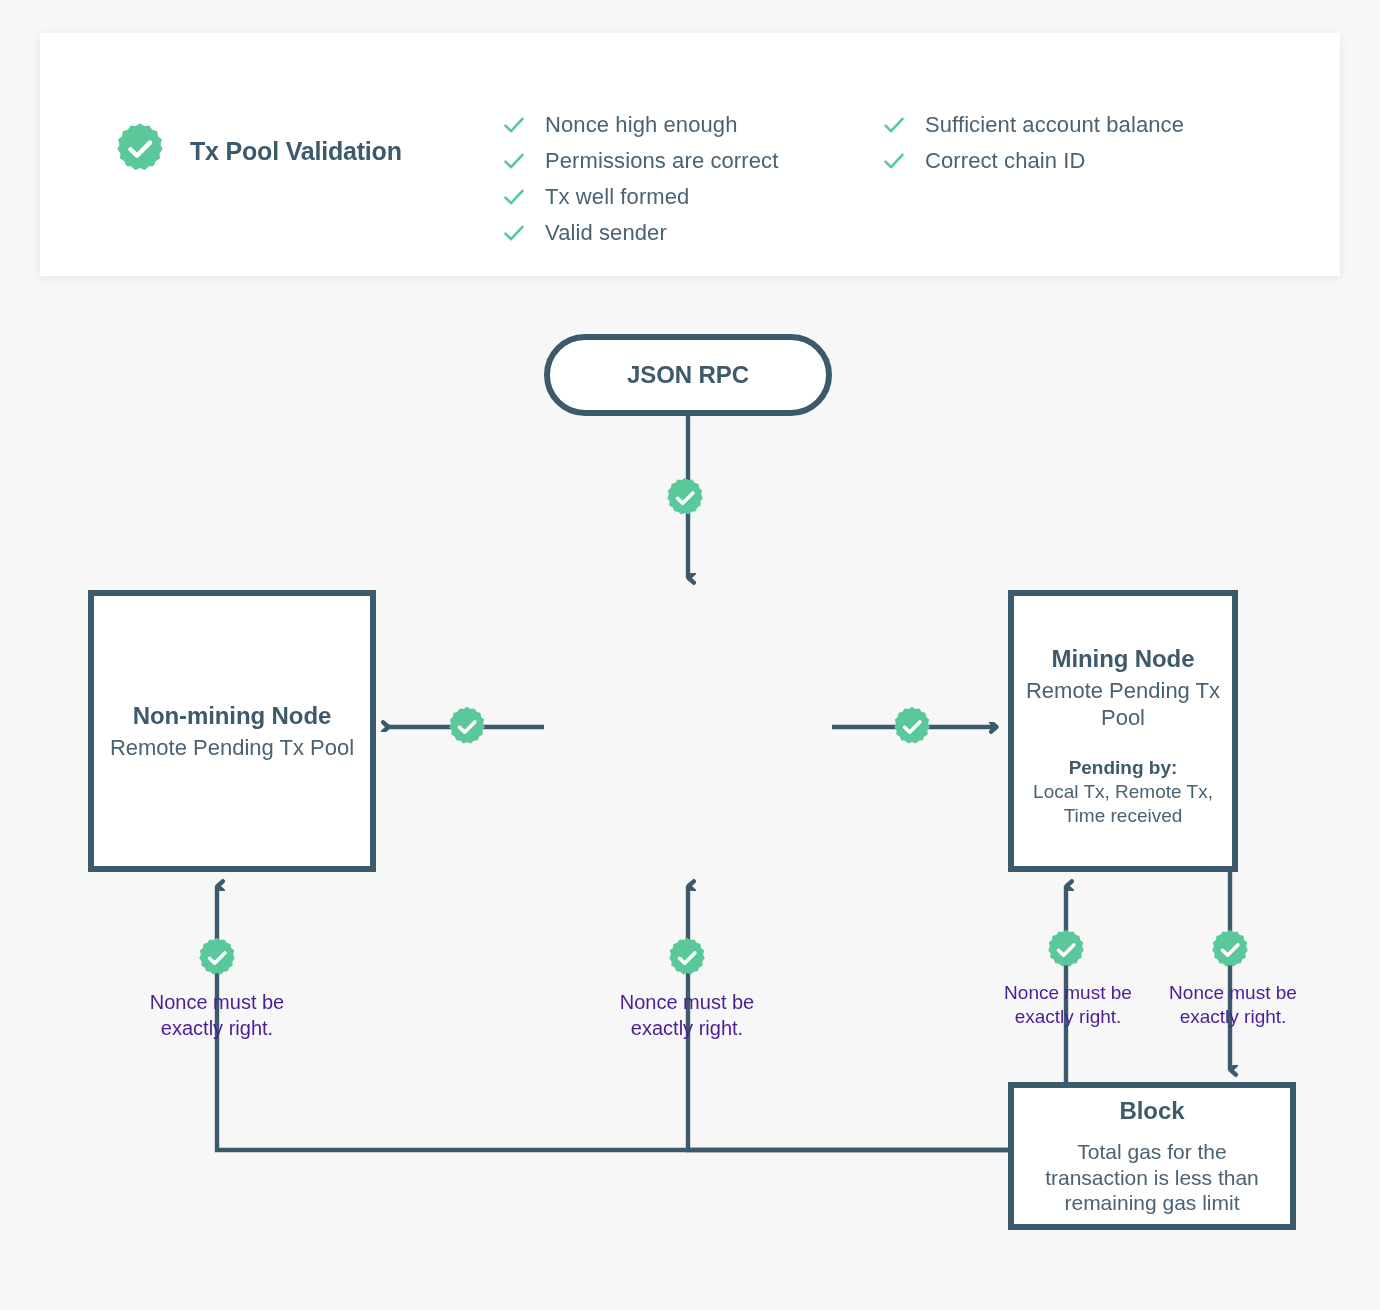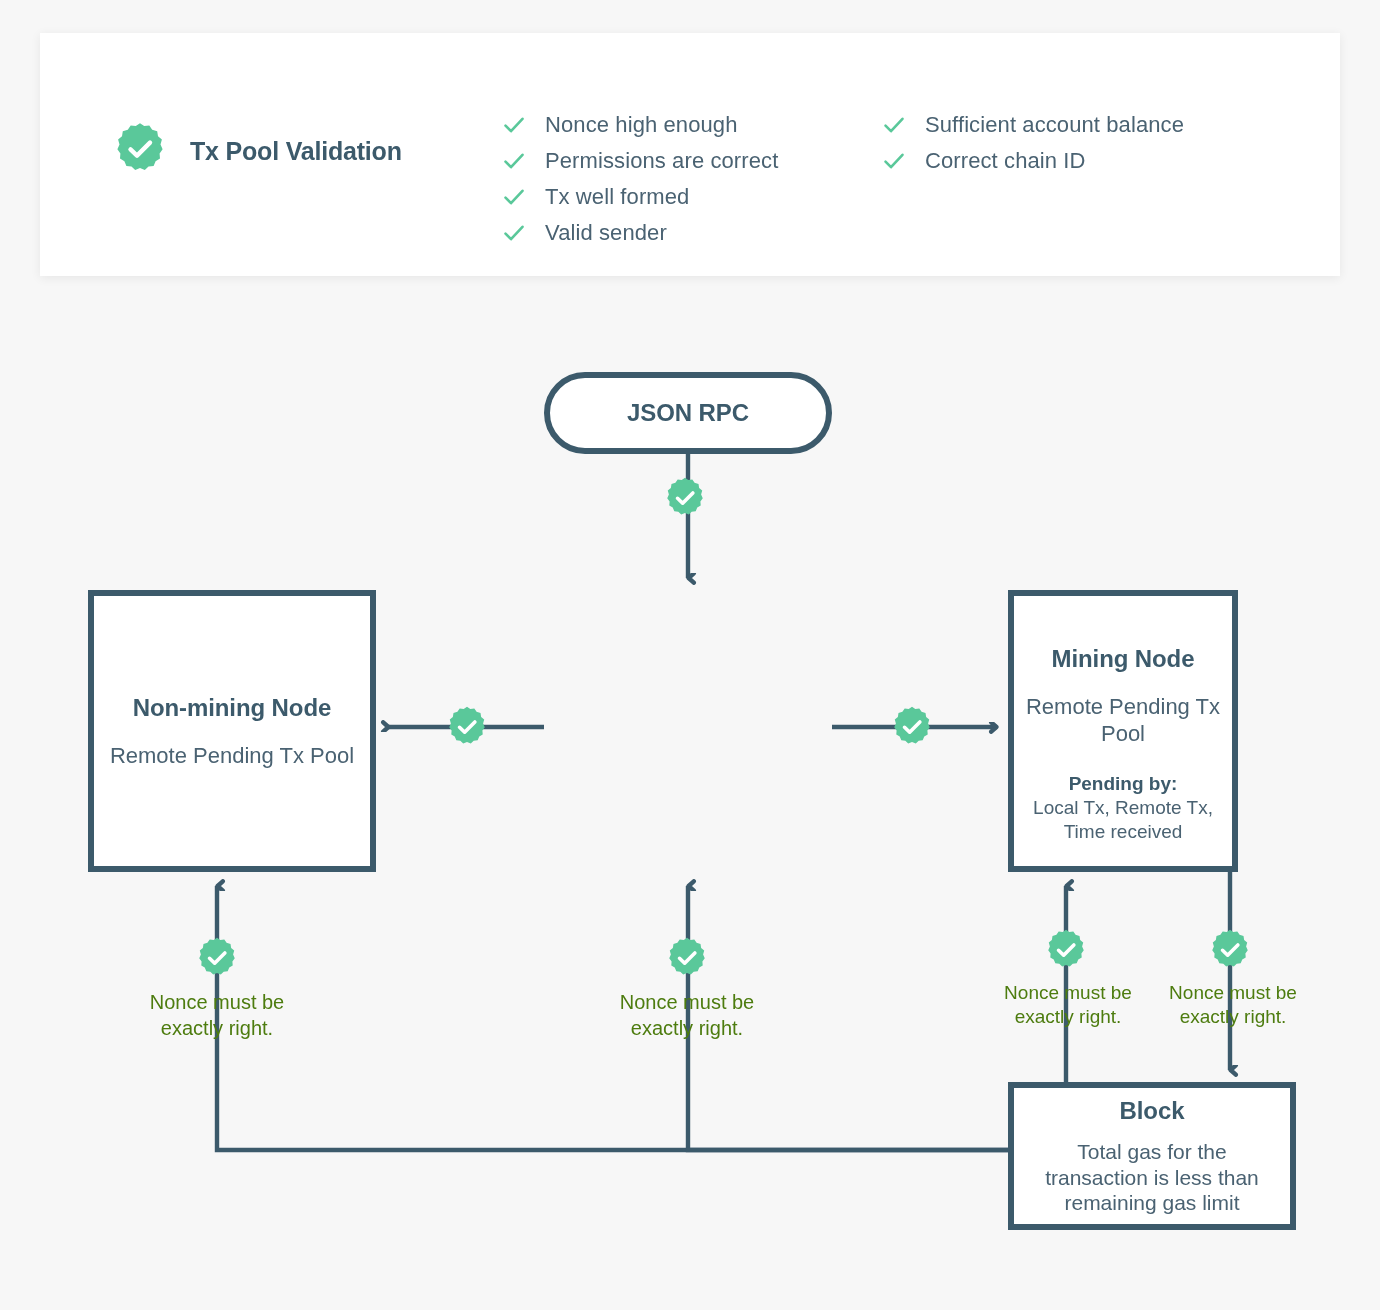--- a/index.html
+++ b/index.html
@@ -98,34 +98,33 @@
     align-items: center;
     justify-content: center;
     text-align: center;
   }
   #node-jsonrpc {
     left: 544px;
     top: 334px;
     width: 288px;
     height: 82px;
     border-radius: 44px;
-    margin-top: 38px;
   }
   .node-title {
     font-size: 24px;
     font-weight: bold;
     color: #3c5a6b;
     letter-spacing: -0.1px;
     line-height: 1.25;
   }
   .node-sub {
     font-size: 22px;
     color: #4a6272;
     line-height: 1.22;
-    margin-top: 20px;
+    margin-top: 4px;
   }
   .node-sub-head {
     font-size: 19px;
     font-weight: bold;
     color: #3c5a6b;
     margin-top: 24px;
     line-height: 1.3;
   }
   .node-sub-small {
     font-size: 19px;
@@ -154,21 +153,21 @@
   .badge-right    { left: 890px;  top: 705px; }
   .badge-b1       { left: 195px;  top: 936px; }
   .badge-b2       { left: 665px;  top: 936px; }
   .badge-b3       { left: 1044px; top: 928px; }
   .badge-b4       { left: 1208px; top: 928px; }
 
   
   .edge-caption {
     position: absolute;
     font-size: 20px;
-    color: #4d7c0f;
+    color: #4c1d95;
     line-height: 1.28;
     text-align: center;
     white-space: pre-line;
   }
   .cap-1 { left: 117px;  top: 990px; width: 200px; }
   .cap-2 { left: 587px;  top: 990px; width: 200px; }
   .cap-3 { left: 975px;  top: 981px; width: 186px; font-size: 19px; }
   .cap-4 { left: 1140px; top: 981px; width: 186px; font-size: 19px; }
 </style>
 </head>

